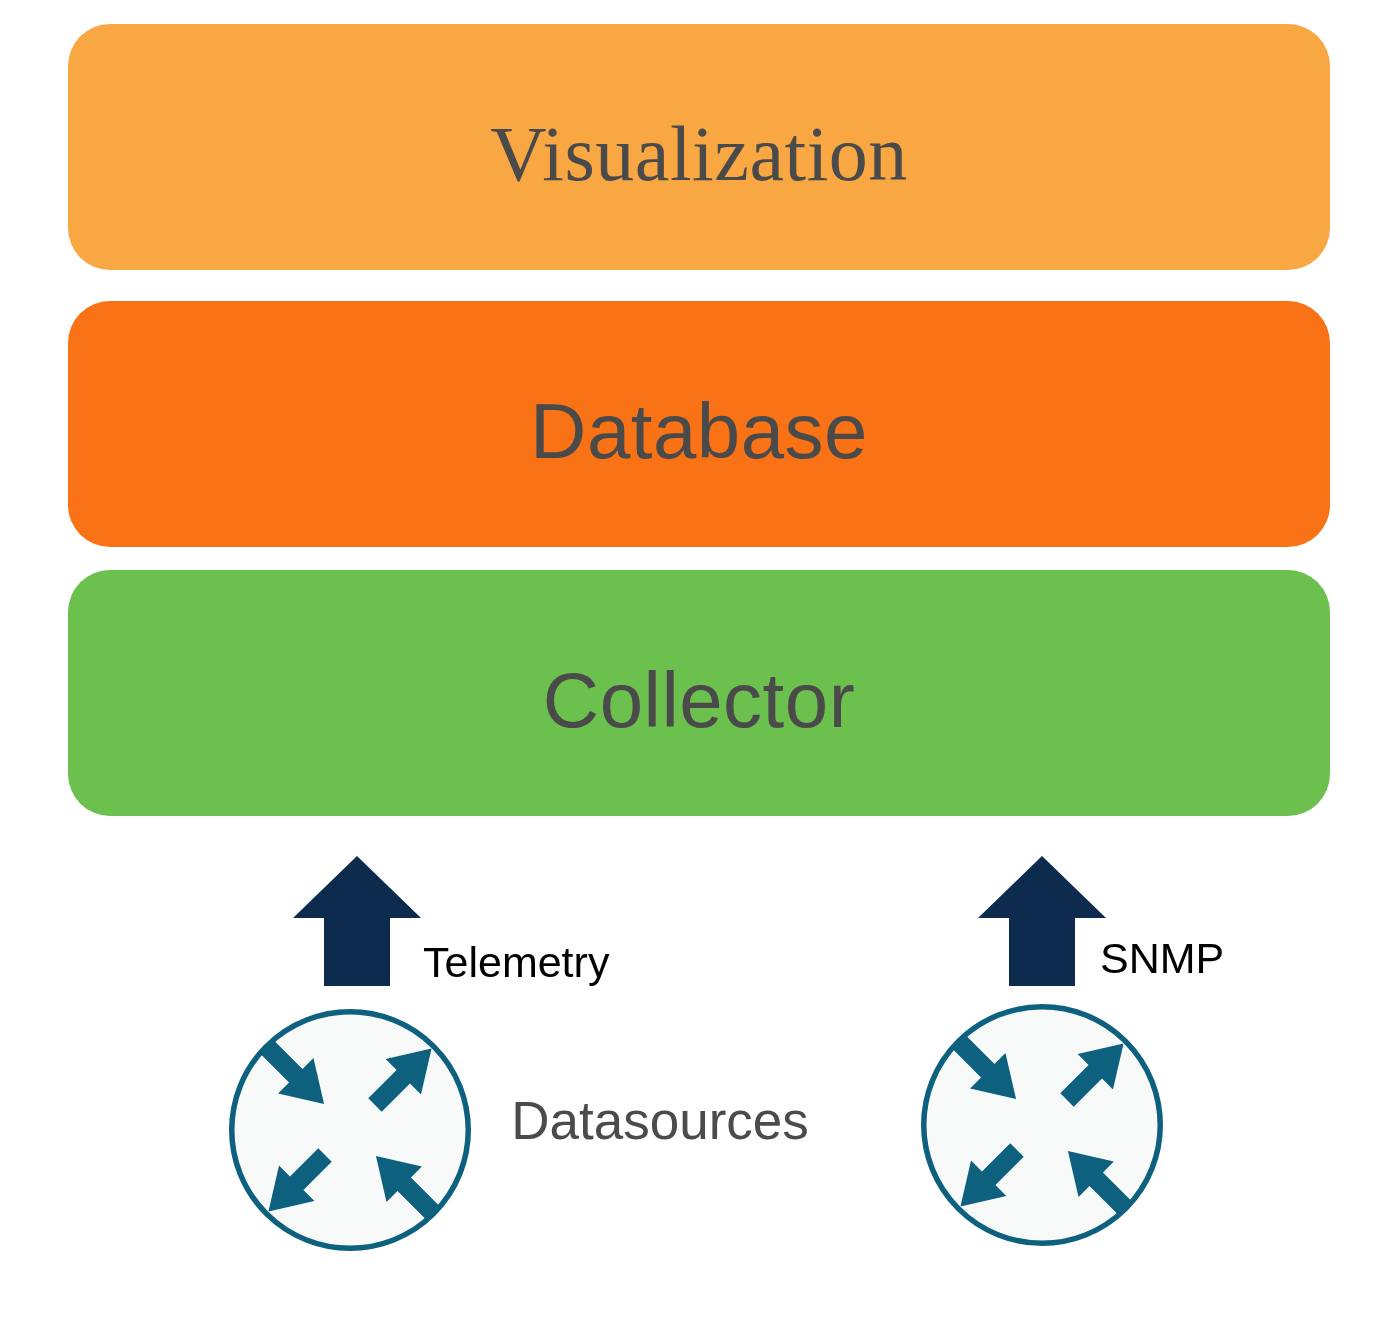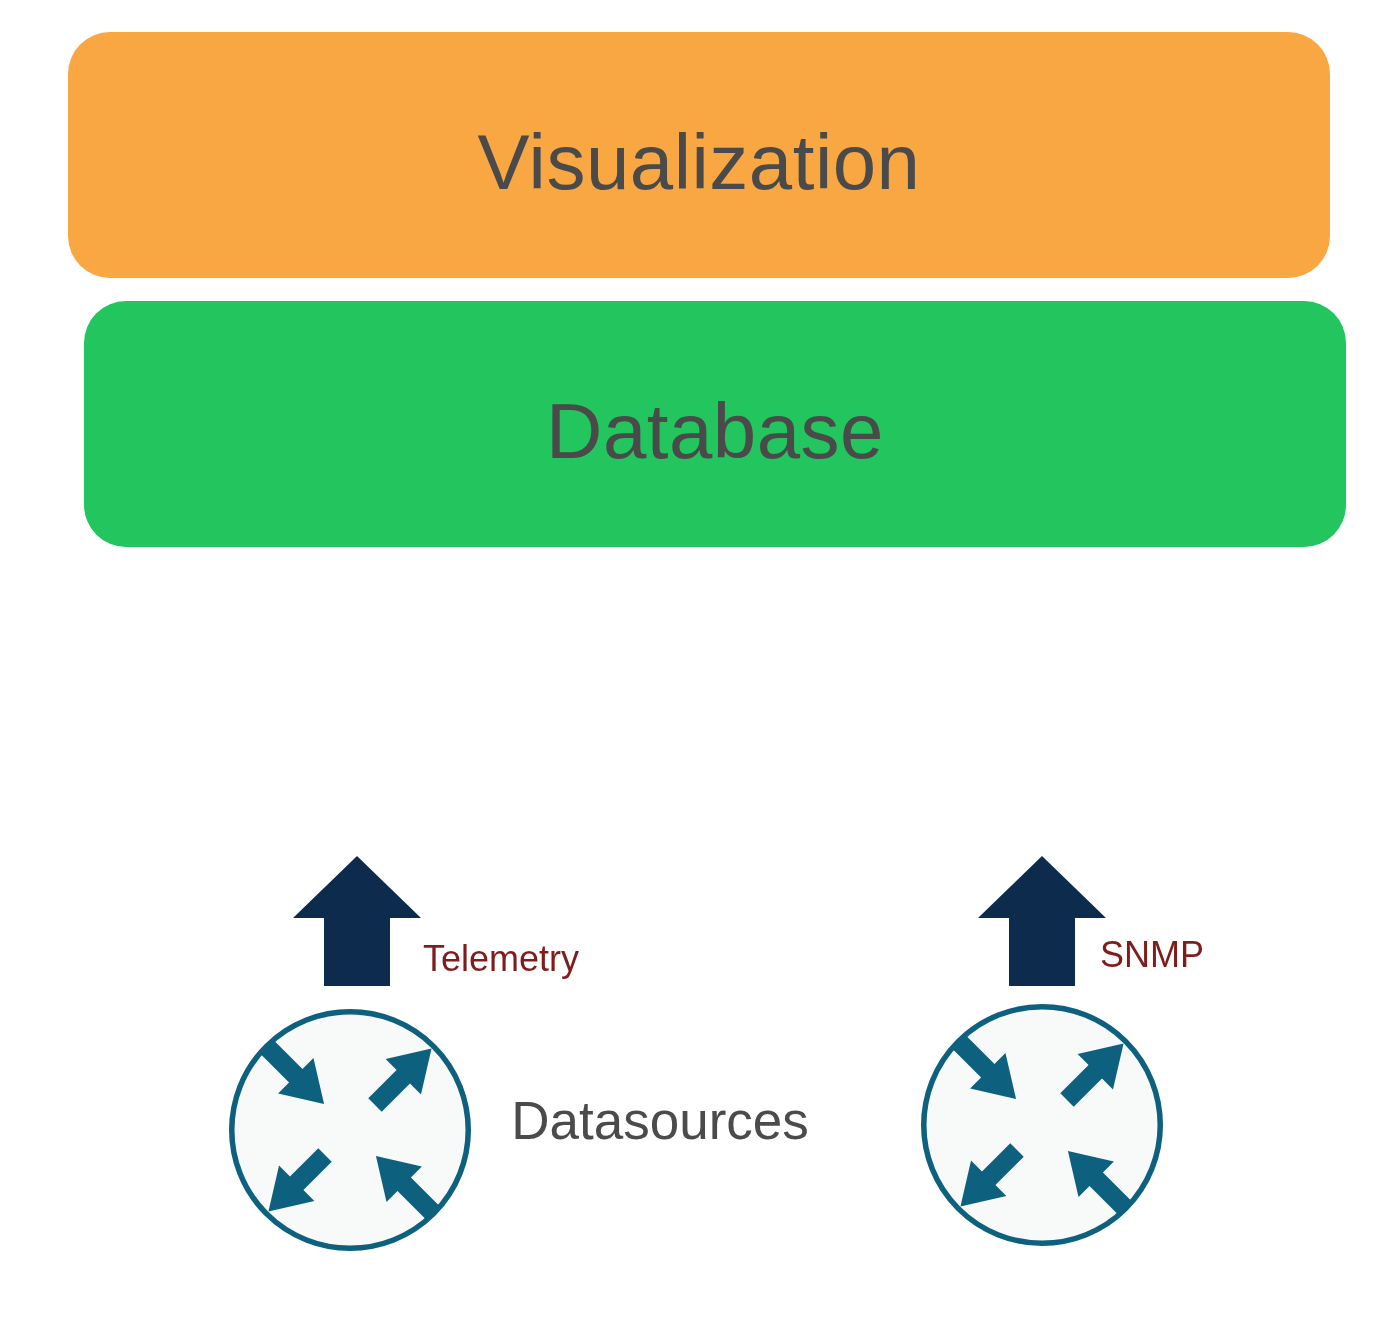--- a/index.html
+++ b/index.html
@@ -19,21 +19,21 @@
   .layer {
     position: absolute;
     left: 68px;
     width: 1262px;
     height: 246px;
     border-radius: 42px;
     display: flex;
     align-items: center;
     justify-content: center;
   }
-  .layer-0 { top: 32px;  }
+  .layer-0 { top: 24px; font-family: Liberation Serif, serif;  }
   .layer-1 { top: 301px; }
   .layer-2 { top: 570px; }
   .layer-label {
     font-size: 78px;
     color: #4A4A4A;
     letter-spacing: 0.5px;
     line-height: 1;
     padding-top: 14px; 
   }
   
@@ -41,22 +41,22 @@
     position: absolute;
     width: 128px;
     height: 130px;
   }
   .up-arrow-left  { left: 293px; top: 856px; }
   .up-arrow-right { left: 978px; top: 856px; }
   .up-arrow svg { display: block; width: 100%; height: 100%; }
   
   .flow-label {
     position: absolute;
-    font-size: 36px;
-    color: #7f1d1d;
+    font-size: 43px;
+    color: #000000;
     line-height: 1;
     white-space: nowrap;
   }
   .flow-label-left  { left: 423px;  top: 941px; }
   .flow-label-right { left: 1100px; top: 937px; text-align: right; }
   
   .router {
     position: absolute;
     width: 250px;
     height: 250px;
@@ -78,24 +78,27 @@
 </style>
 </head>
 <body>
 
 <div class="canvas">
 
   <div class="layer layer-0" style="background: rgb(249, 167, 67);">
     <span class="layer-label">Visualization</span>
   </div>
 
-  <div class="layer layer-1" style="background: #22c55e; margin-left: 16px;">
+  <div class="layer layer-1" style="background: #f97316;">
     <span class="layer-label">Database</span>
   </div>
 
+  <div class="layer layer-2" style="background: rgb(108, 192, 78);">
+    <span class="layer-label">Collector</span>
+  </div>
 
   <div class="up-arrow up-arrow-left">
     <svg viewBox="0 0 128 130" xmlns="http://www.w3.org/2000/svg" aria-hidden="true">
       <polygon points="64,0 128,62 97,62 97,130 31,130 31,62 0,62" fill="var(--arrow_navy)"></polygon>
     </svg>
   </div>
   <span class="flow-label flow-label-left">Telemetry</span>
 
   <div class="up-arrow up-arrow-right">
     <svg viewBox="0 0 128 130" xmlns="http://www.w3.org/2000/svg" aria-hidden="true">

